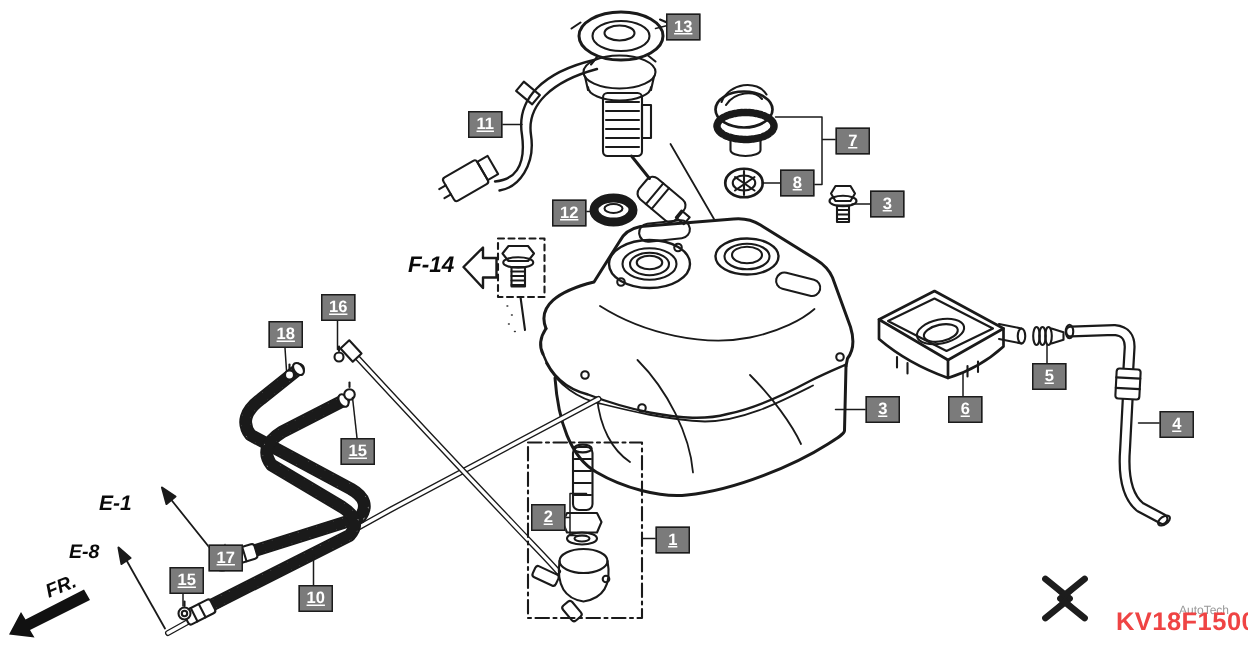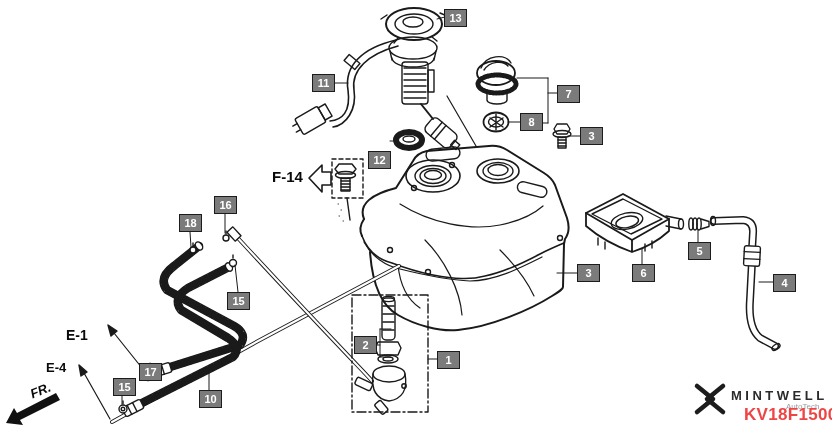--- a/index.html
+++ b/index.html
@@ -2,23 +2,23 @@
 <html><head>
 <meta charset="utf-8">
 <style>
   html,body{margin:0;padding:0;background:#fff;}
   .stage{position:relative;width:832px;height:430px;background:#ffffff;overflow:hidden;
          font-family:"Liberation Sans",sans-serif;}
   .art{position:absolute;left:0;top:0;z-index:1;}
   .callout{position:absolute;z-index:3;width:23px;height:18px;box-sizing:border-box;
            background:#7b7b7b;border:1px solid #1c1c1c;color:#fff;
            font:bold 11px/16px "Liberation Sans",sans-serif;text-align:center;
-           display:flex;align-items:center;justify-content:center;cursor:pointer;}
+           display:flex;align-items:center;justify-content:center;cursor:pointer;text-decoration:underline;}
   .ref{position:absolute;z-index:3;color:#0a0a0a;font-weight:800;
-       font-family:"Liberation Sans",sans-serif;}
+       font-family:"Liberation Sans",sans-serif;font-style:italic;}
   .ref.f14{left:272px;top:168px;font-size:15px;}
   .ref.e1{left:66px;top:327px;font-size:14px;}
   .ref.e3{left:46px;top:360px;font-size:13px;}
   .fr-label{position:absolute;z-index:3;left:30px;top:383px;font-size:13px;font-weight:800;
             font-style:italic;transform:rotate(-22deg);color:#0a0a0a;}
   .brand{position:absolute;z-index:3;left:731px;top:388px;font-size:13px;font-weight:600;
          letter-spacing:3.5px;color:#2b2b2b;}
   .tagline{position:absolute;z-index:2;left:786px;top:402px;font-size:8px;color:#9a9a9a;}
   .code{position:absolute;z-index:4;left:744px;top:405px;font-size:17px;font-weight:bold;
         color:#ef4444;letter-spacing:0.3px;}
@@ -283,36 +283,35 @@
     <path d="M 723,386 L 707,399 L 723,412" stroke-width="4.5"></path>
     <path d="M 697,386 L 723,412 M 723,386 L 697,412" stroke-width="1.2"></path>
   </g>
 </svg>
 
 <div class="callout" style="left:444px;top:9px">13</div>
 <div class="callout" style="left:312px;top:74px">11</div>
 <div class="callout" style="left:557px;top:85px">7</div>
 <div class="callout" style="left:520px;top:113px">8</div>
 <div class="callout" style="left:580px;top:127px">3</div>
-<div class="callout" style="left:368px;top:151px">12</div>
+<div class="callout" style="left:368px;top:133px">12</div>
 <div class="callout" style="left:214px;top:196px">16</div>
 <div class="callout" style="left:179px;top:214px">18</div>
 <div class="callout" style="left:688px;top:242px">5</div>
 <div class="callout" style="left:632px;top:264px">6</div>
 <div class="callout" style="left:577px;top:264px">3</div>
 <div class="callout" style="left:773px;top:274px">4</div>
 <div class="callout" style="left:227px;top:292px">15</div>
 <div class="callout" style="left:354px;top:336px">2</div>
 <div class="callout" style="left:437px;top:351px">1</div>
 <div class="callout" style="left:139px;top:363px">17</div>
 <div class="callout" style="left:113px;top:378px">15</div>
 <div class="callout" style="left:199px;top:390px">10</div>
 
 <div class="ref f14">F-14</div>
 <div class="ref e1">E-1</div>
-<div class="ref e3">E-4</div>
+<div class="ref e3">E-8</div>
 <div class="fr-label">FR.</div>
 
-<div class="brand">MINTWELL</div>
 <div class="tagline">AutoTech</div>
 <div class="code">KV18F1500</div>
 
 </div>
 
 </body></html>

